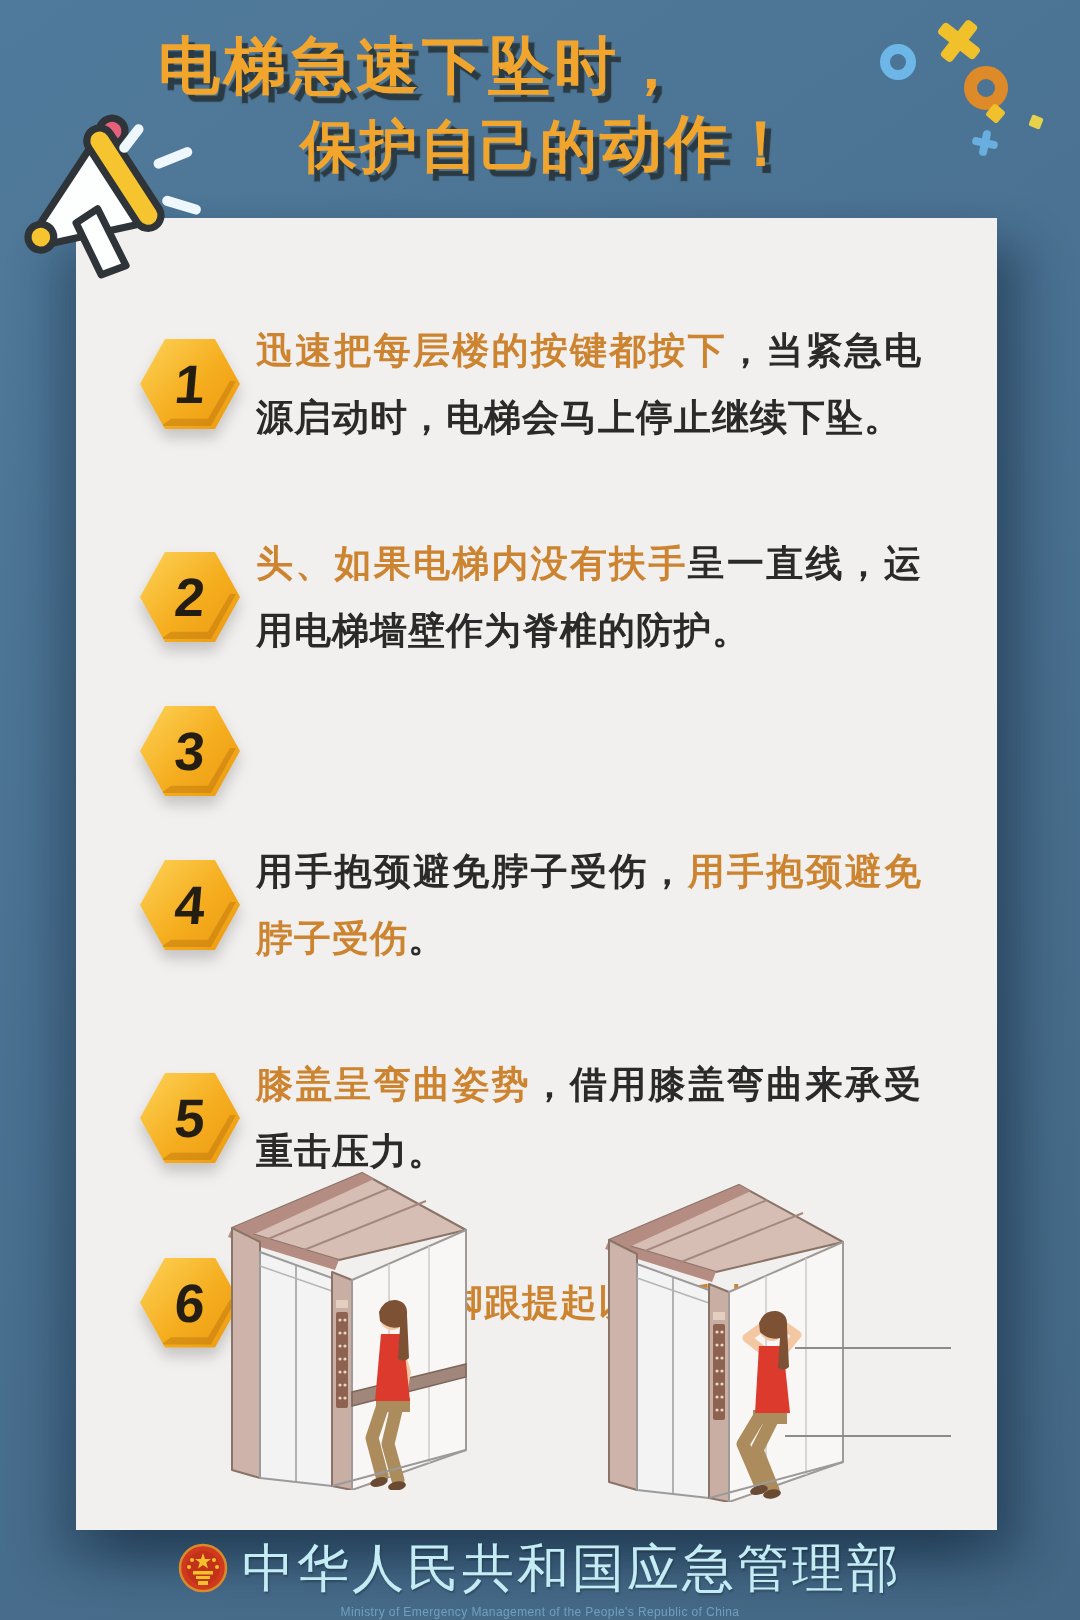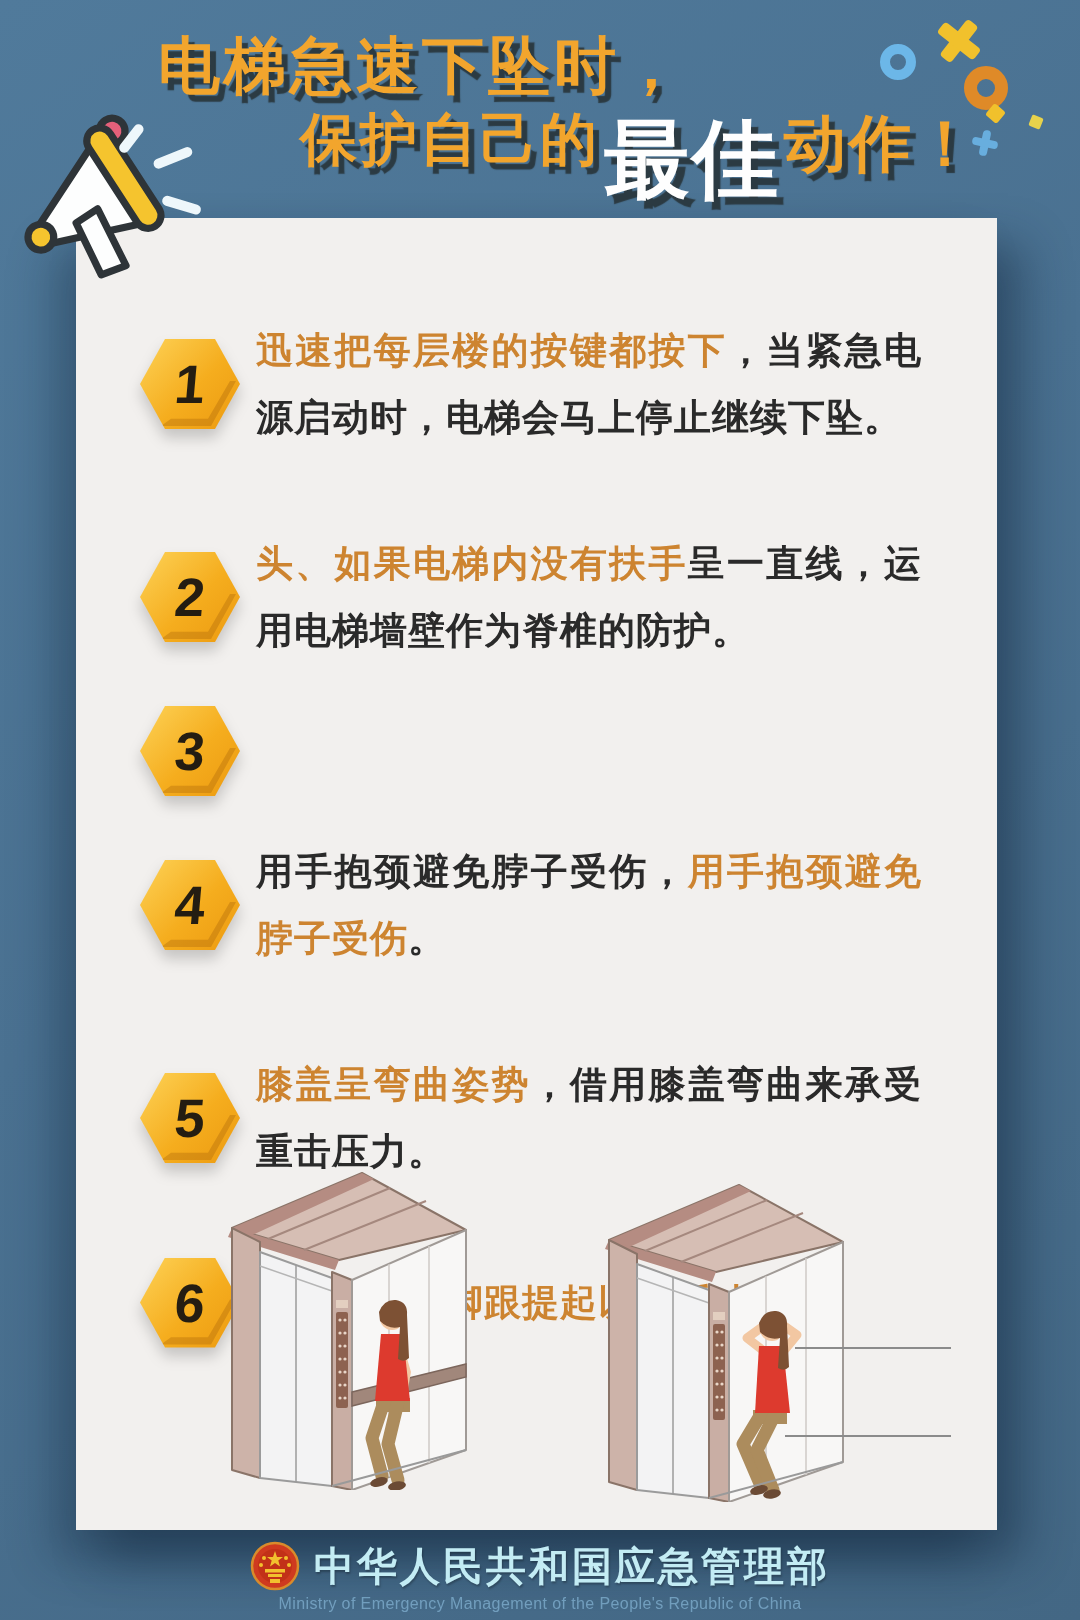--- a/index.html
+++ b/index.html
@@ -9,21 +9,21 @@
     font-family:"Liberation Sans","DejaVu Sans",sans-serif;
   }
   
   .title-line1{
     position:absolute;left:158px;top:24px;z-index:4;
     font-size:62px;font-weight:900;letter-spacing:4px;color:#f2a52d;
     text-shadow:6px 7px 1px rgba(38,48,52,.85);white-space:nowrap;
   }
   .title-line2{
     position:absolute;left:300px;top:102px;z-index:4;
-    display:flex;align-items:flex-start;white-space:nowrap;
+    display:flex;align-items:flex-end;white-space:nowrap;
   }
   .t2a{font-size:57px;font-weight:900;color:#f2a52d;letter-spacing:3px;
        text-shadow:6px 7px 1px rgba(38,48,52,.85);}
   .t2b{font-size:86px;font-weight:900;color:#fefefe;letter-spacing:2px;
        text-shadow:7px 8px 1px rgba(38,48,52,.85);margin:0 4px;}
   .t2c{font-size:62px;font-weight:900;color:#f2a52d;letter-spacing:3px;
        text-shadow:6px 7px 1px rgba(38,48,52,.85);}
   
   .decor{position:absolute;z-index:3;}
   .ring-blue{left:880px;top:44px;width:16px;height:16px;border:10px solid #6cb7e8;border-radius:50%;}
@@ -68,23 +68,23 @@
   .seg-orange{color:#cd8430;}
   .seg-dark{color:#2a2a2a;}
   
   .illu{position:absolute;z-index:2;}
   .illu.left{left:128px;top:942px;}
   .illu.right{left:493px;top:954px;}
   
   .footer{position:absolute;left:0;top:1532px;width:1080px;height:88px;z-index:3;
           display:flex;flex-direction:column;align-items:center;justify-content:center;}
   .footer-row{display:flex;align-items:center;gap:14px;}
-  .footer-cn{font-size:40px;font-weight:700;color:#c3ecf4;letter-spacing:3px;
+  .footer-cn{font-size:52px;font-weight:400;color:#c3ecf4;letter-spacing:3px;
              text-shadow:1px 2px 2px rgba(0,0,0,.25);}
-  .footer-en{margin-top:1px;font-size:16px;color:#7aa8c8;
+  .footer-en{margin-top:1px;font-size:12px;color:#7aa8c8;
              letter-spacing:.4px;opacity:.85;filter:blur(.4px);}
 </style>
 </head>
 <body>
 
 <div class="poster">
 
   <div class="decor ring-blue"></div>
   <div class="decor cross-yellow">
       <i class="v"></i>
@@ -94,21 +94,20 @@
   <div class="decor diamond-yellow"></div>
   <div class="decor cross-blue">
       <i class="v"></i>
       <i class="h"></i>
     </div>
   <div class="decor square-yellow"></div>
 
   <div class="title-line1">电梯急速下坠时，</div>
   <div class="title-line2">
     <span class="t2a">保护自己的</span>
-    <span class="t2b">最佳</span>
     <span class="t2c">动作！</span>
   </div>
 
   <svg class="megaphone" viewBox="0 0 140 150">
     <g transform="rotate(-33 64 72)">
       <circle cx="104" cy="28" r="9" fill="#e5607a" stroke="#2e3438" stroke-width="5"></circle>
       <polygon points="24,56 88,28 88,94 24,70" fill="#fdfefe" stroke="#2e3438" stroke-width="5" stroke-linejoin="round"></polygon>
       <circle cx="22" cy="63" r="9" fill="#f5c42e" stroke="#2e3438" stroke-width="5"></circle>
       <rect x="84" y="20" width="18" height="80" rx="9" fill="#f5c42e" stroke="#2e3438" stroke-width="5"></rect>
       <polygon points="48,68 66,68 61,112 43,108" fill="#fdfefe" stroke="#2e3438" stroke-width="5" stroke-linejoin="round"></polygon>

